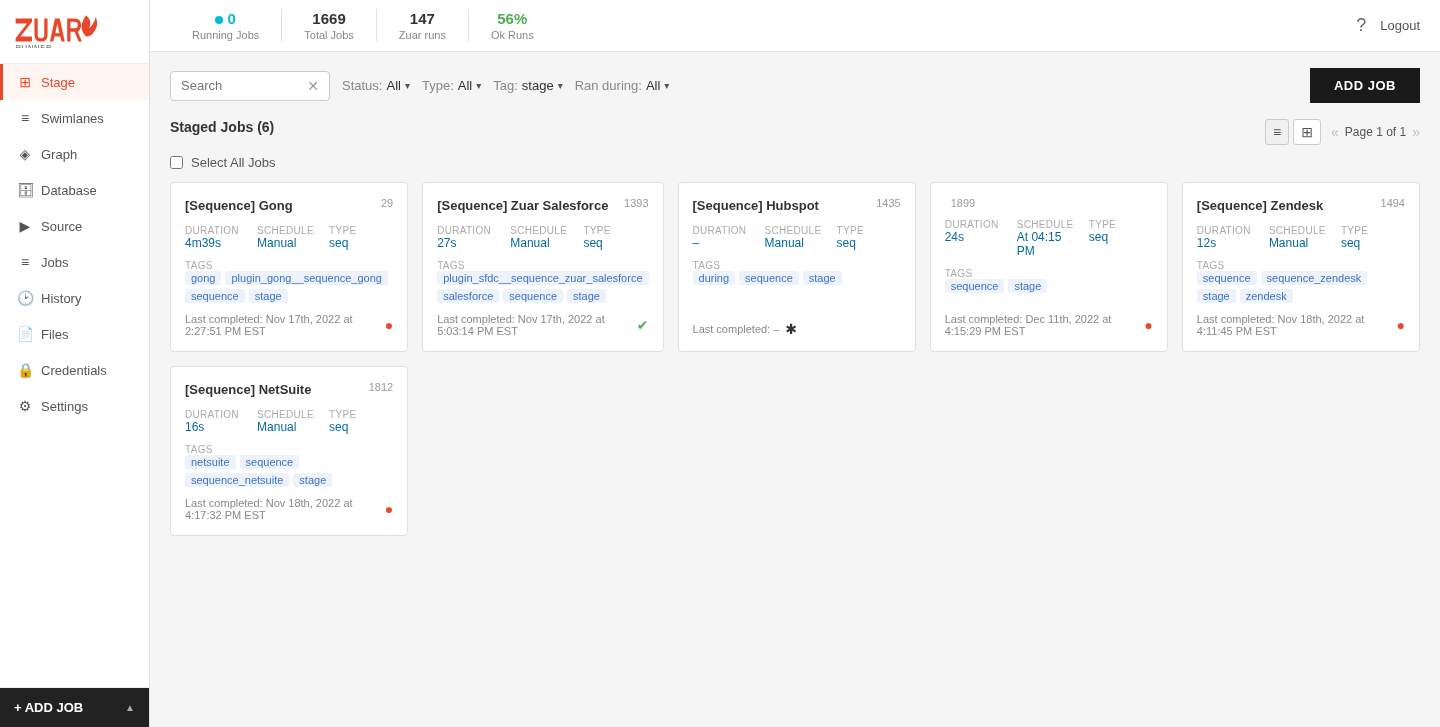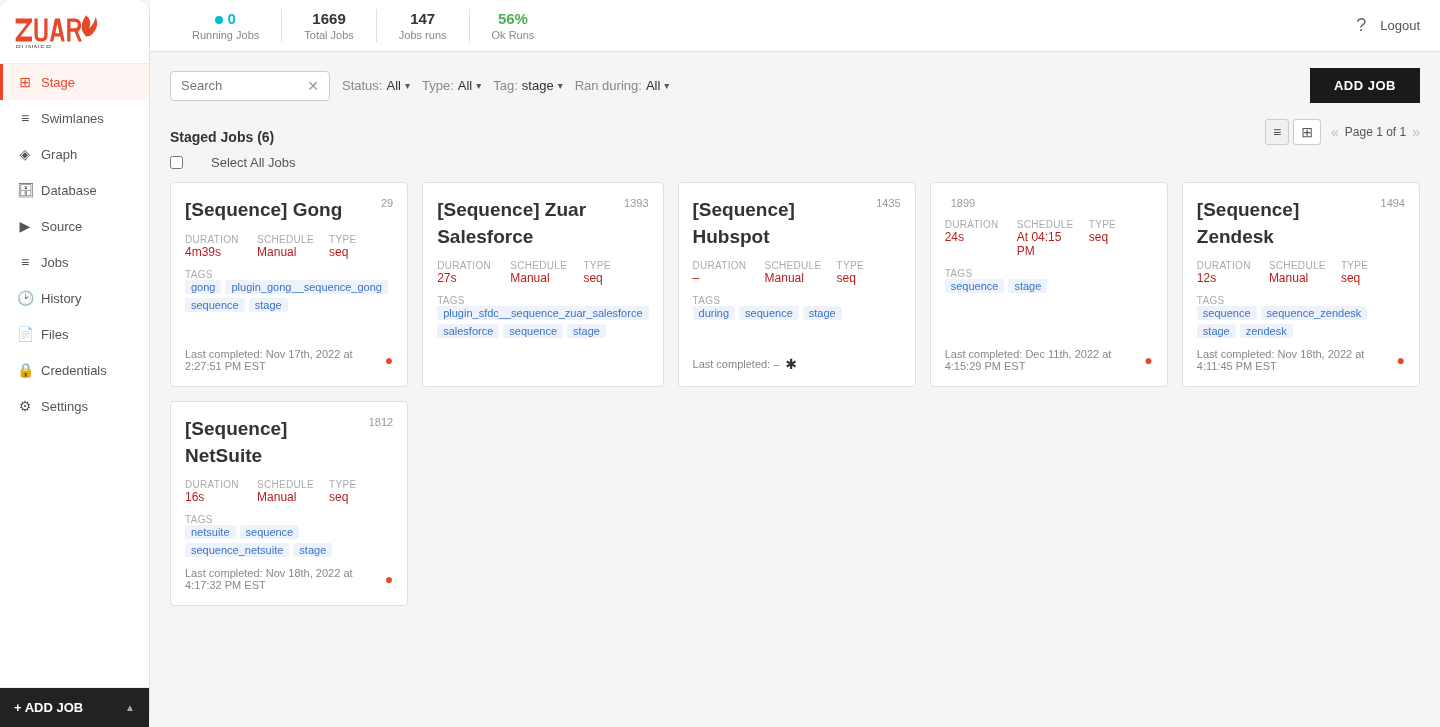--- a/index.html
+++ b/index.html
@@ -7,21 +7,20 @@
 
     
     #sidebar {
       width: 150px;
       min-width: 150px;
       background: #fff;
       border-right: 1px solid #e0e0e0;
       display: flex;
       flex-direction: column;
       height: 100%;
-      border-radius: 12px;
     }
     .logo-area {
       padding: 12px 14px;
       border-bottom: 1px solid #eee;
     }
     .logo-area svg { width: 90px; height: 36px; }
     .sidebar-nav { flex: 1; overflow-y: auto; }
     .sidebar-item {
       display: flex;
       align-items: center;
@@ -133,63 +132,63 @@
       font-size: 13px;
       font-weight: 700;
       border: none;
       cursor: pointer;
       letter-spacing: 0.5px;
     }
 
     
     .section-header {
       display: flex;
-      align-items: flex-end;
+      align-items: flex-start;
       justify-content: space-between;
       margin-bottom: 10px;
     }
     .section-title { font-size: 14px; font-weight: 600; color: #333; }
     .section-right { display: flex; align-items: center; gap: 10px; }
     .view-toggle { display: flex; gap: 4px; }
     .view-btn { border: 1px solid #ccc; background: #fff; padding: 4px 7px; cursor: pointer; border-radius: 3px; color: #555; font-size: 14px; }
     .view-btn.active { background: #f0f0f0; }
     .pagination { display: flex; align-items: center; gap: 6px; font-size: 12px; color: #555; }
     .pagination .nav-btn { border: none; background: none; color: #bbb; cursor: pointer; font-size: 14px; }
 
     
     .select-all-row { display: flex; align-items: center; gap: 8px; margin-bottom: 12px; }
     .select-all-row input[type=checkbox] { cursor: pointer; }
-    .select-all-label { font-size: 13px; color: #555; cursor: pointer; margin-left: 20px; }
+    .select-all-label { font-size: 13px; color: #555; cursor: pointer; }
 
     
     .jobs-grid {
       display: grid;
       grid-template-columns: repeat(5, 1fr);
       gap: 14px;
     }
 
     
     .job-card {
       background: #fff;
       border: 1px solid #e0e0e0;
       border-radius: 4px;
       padding: 14px;
       display: flex;
       flex-direction: column;
       gap: 10px;
       cursor: pointer;
     }
     .card-header { display: flex; justify-content: space-between; align-items: flex-start; }
-    .card-title { font-size: 19px; font-weight: 600; color: #333; flex: 1; line-height: 1.4; }
+    .card-title { font-size: 13px; font-weight: 600; color: #333; flex: 1; line-height: 1.4; }
     .card-id { font-size: 11px; color: #999; white-space: nowrap; margin-left: 6px; }
 
     .card-meta { display: grid; grid-template-columns: 1fr 1fr 1fr; gap: 4px 8px; }
     .meta-group { display: flex; flex-direction: column; }
     .meta-key { font-size: 10px; color: #aaa; text-transform: uppercase; letter-spacing: 0.3px; }
-    .meta-val { font-size: 12px; color: #b91c1c; font-weight: 500; }
+    .meta-val { font-size: 12px; color: #0369a1; font-weight: 500; }
 
     .card-tags { display: flex; flex-wrap: wrap; gap: 4px; }
     .tag { font-size: 11px; color: #3b73c8; background: #eef2fb; padding: 1px 6px; border-radius: 2px; cursor: pointer; }
 
     .card-footer { display: flex; align-items: center; gap: 6px; font-size: 11px; color: #888; margin-top: auto; }
     .status-icon { font-size: 14px; }
     .status-icon.error { color: #e8472a; }
     .status-icon.success { color: #4caf50; }
     .status-icon.asterisk { color: #333; }
   </style>
@@ -275,21 +274,21 @@
         <div class="topbar-stat">
           <span class="stat-value teal"><span class="topbar-dot"></span>0</span>
           <span class="stat-label">Running Jobs</span>
         </div>
         <div class="topbar-stat">
           <span class="stat-value normal">1669</span>
           <span class="stat-label">Total Jobs</span>
         </div>
         <div class="topbar-stat">
           <span class="stat-value normal">147</span>
-          <span class="stat-label">Jobs runs</span>
+          <span class="stat-label">Zuar runs</span>
         </div>
         <div class="topbar-stat">
           <span class="stat-value green">56%</span>
           <span class="stat-label">Ok Runs</span>
         </div>
       </div>
     <div class="topbar-spacer"></div>
     <span class="topbar-icon">?</span>
     <span class="topbar-logout">Logout</span>
   </div>
@@ -404,20 +403,24 @@
     </div>
     <div class="meta-group">
       <span class="meta-key">TAGS</span>
       <div class="card-tags">
               <span class="tag">plugin_sfdc__sequence_zuar_salesforce</span>
               <span class="tag">salesforce</span>
               <span class="tag">sequence</span>
               <span class="tag">stage</span>
             </div>
     </div>
+    <div class="card-footer">
+      <span>Last completed: Nov 17th, 2022 at 5:03:14 PM EST</span>
+      <span class="status-icon success">✔</span>
+    </div>
   </div>
         <div class="job-card">
     <div class="card-header">
       <span class="card-title">[Sequence] Hubspot</span>
       <span class="card-id">1435</span>
     </div>
     <div class="card-meta">
       <div class="meta-group">
         <span class="meta-key">DURATION</span>
         <span class="meta-val">–</span>

